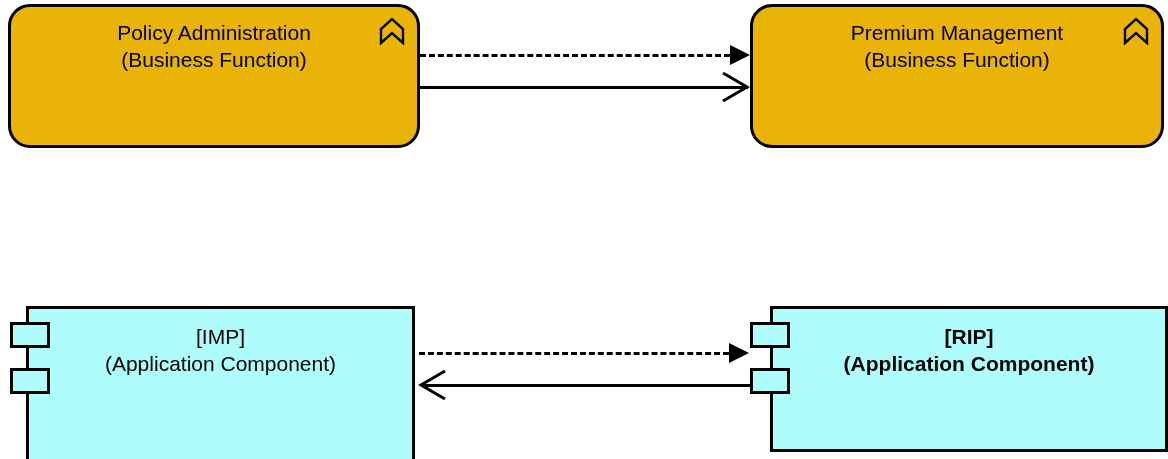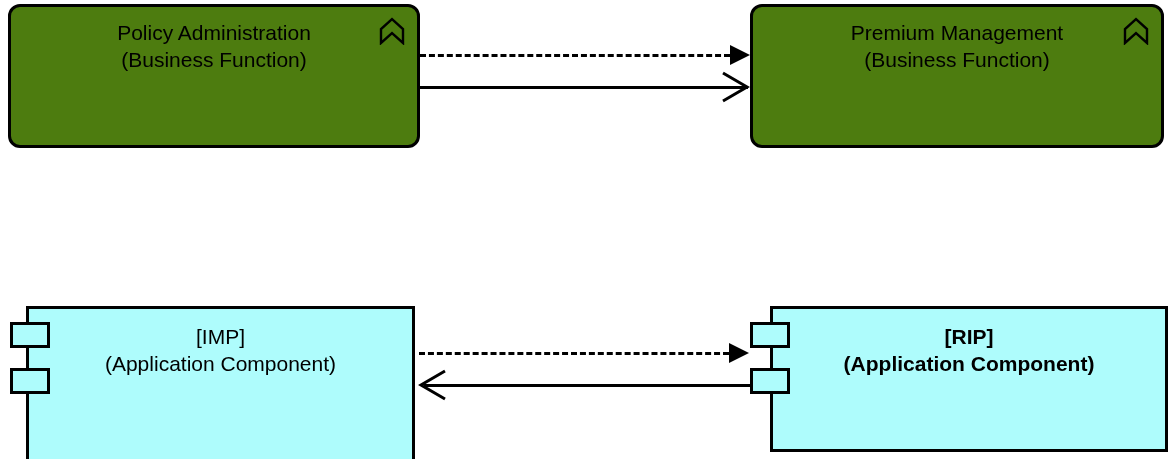--- a/index.html
+++ b/index.html
@@ -30,23 +30,23 @@
     font-size: 21px;
     line-height: 27px;
     color: #000000;
     white-space: nowrap;
     pointer-events: none;
   }
   .node-label .l2 { display: block; }
 
   
   .business-function {
-    background: #4d7c0f;
+    background: #eab308;
     border: 3px solid #000000;
-    border-radius: 12px;
+    border-radius: 22px;
   }
   .bf-icon {
     position: absolute;
     top: 10px;
     right: 12px;
     width: 26px;
     height: 28px;
   }
 
   

